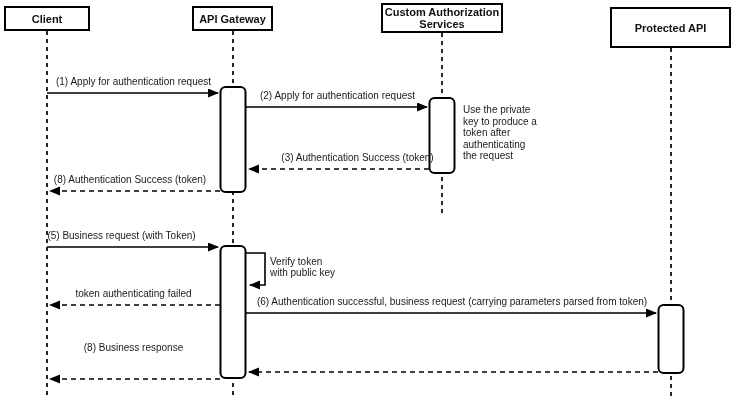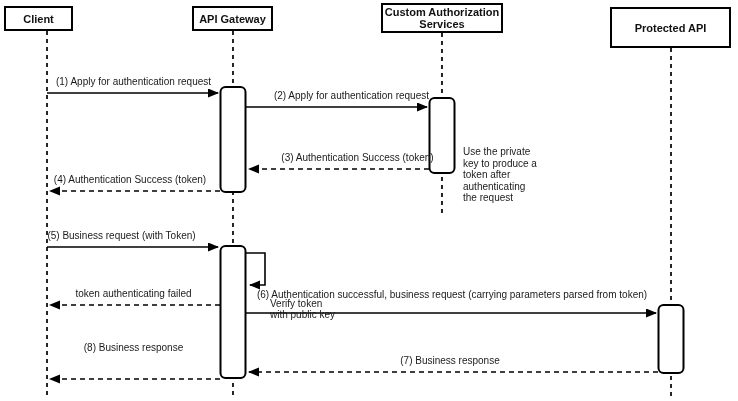--- a/index.html
+++ b/index.html
@@ -13,21 +13,21 @@
     border:2px solid #000000; background:#ffffff;
     display:flex; align-items:center; justify-content:center;
     font-weight:bold; font-size:11px; color:#111111;
     text-align:center; line-height:12px; white-space:pre-line;
   }
   .msg-label {
     position:absolute; font-size:10px; font-weight:normal; color:#1a1a1a;
     text-align:center; white-space:nowrap; line-height:11px;
   }
   .multiline {
-    white-space:pre-line; text-align:left;margin-top:42px;
+    white-space:pre-line; text-align:left;
   }
 </style>
 </head>
 <body>
 
 <div class="canvas">
 
   <svg class="layer-svg" viewBox="0 0 738 401" xmlns="http://www.w3.org/2000/svg">
     <defs>
       <marker id="arr" markerWidth="12" markerHeight="10" refX="10" refY="4.5" orient="auto" markerUnits="userSpaceOnUse">
@@ -50,44 +50,43 @@
     <line x1="429" y1="169" x2="249" y2="169" stroke="#000" stroke-width="1.6" stroke-dasharray="5,4" marker-end="url(#arr)"></line>
     <line x1="220" y1="191" x2="50" y2="191" stroke="#000" stroke-width="1.6" stroke-dasharray="5,4" marker-end="url(#arr)"></line>
     <line x1="47" y1="247" x2="218" y2="247" stroke="#000" stroke-width="1.6" marker-end="url(#arr)"></line>
     <path d="M246,253 L265,253 L265,285 L250,285" fill="none" stroke="#000" stroke-width="1.6" marker-end="url(#arr)"></path>
     <line x1="220" y1="305" x2="50" y2="305" stroke="#000" stroke-width="1.6" stroke-dasharray="5,4" marker-end="url(#arr)"></line>
     <line x1="246" y1="313" x2="656" y2="313" stroke="#000" stroke-width="1.6" marker-end="url(#arr)"></line>
     <line x1="658" y1="372" x2="249" y2="372" stroke="#000" stroke-width="1.6" stroke-dasharray="5,4" marker-end="url(#arr)"></line>
     <line x1="220" y1="379" x2="50" y2="379" stroke="#000" stroke-width="1.6" stroke-dasharray="5,4" marker-end="url(#arr)"></line>
   </svg>
 
-  <div class="actor-box" style="left:4px; top:6px; width:69px; height:25px;">
+  <div class="actor-box" style="left:4px; top:6px; width:86px; height:25px;">
     <span>Client</span>
   </div>
   <div class="actor-box" style="left:381px; top:3px; width:122px; height:30px;">
     <span>Custom Authorization
 Services</span>
   </div>
   <div class="actor-box" style="left:192px; top:6px; width:81px; height:25px;">
     <span>API Gateway</span>
   </div>
   <div class="actor-box" style="left:610px; top:7px; width:121px; height:41px;">
     <span>Protected API</span>
   </div>
 
   <div class="msg-label" style="left:47px; top:76px; width:173px;">(1) Apply for authentication request</div>
-  <div class="msg-label" style="left:246px; top:90px; width:183px;text-align:right;">(2) Apply for authentication request</div>
+  <div class="msg-label" style="left:246px; top:90px; width:183px;">(2) Apply for authentication request</div>
   <div class="msg-label" style="left:260px; top:152px; width:195px;">(3) Authentication Success (token)</div>
-  <div class="msg-label" style="left:40px; top:174px; width:180px;">(4) Authentication Success (token)</div>
+  <div class="msg-label" style="left:40px; top:174px; width:180px;">(8) Authentication Success (token)</div>
   <div class="msg-label" style="left:35px; top:230px; width:173px;">(5) Business request (with Token)</div>
   <div class="msg-label multiline" style="left:270px; top:256px;">Verify token
 with public key</div>
   <div class="msg-label" style="left:47px; top:288px; width:173px;">token authenticating failed</div>
-  <div class="msg-label" style="left:246px; top:289px; width:412px;">(6) Authentication successful, business request (carrying parameters parsed from token)</div>
-  <div class="msg-label" style="left:350px; top:355px; width:200px;">(7) Business response</div>
+  <div class="msg-label" style="left:246px; top:296px; width:412px;">(6) Authentication successful, business request (carrying parameters parsed from token)</div>
   <div class="msg-label" style="left:47px; top:342px; width:173px;">(8) Business response</div>
 
   <div class="msg-label multiline" style="left:463px; top:104px; line-height:11.5px;">Use the private
 key to produce a
 token after
 authenticating
 the request</div>
 
 </div>
 

